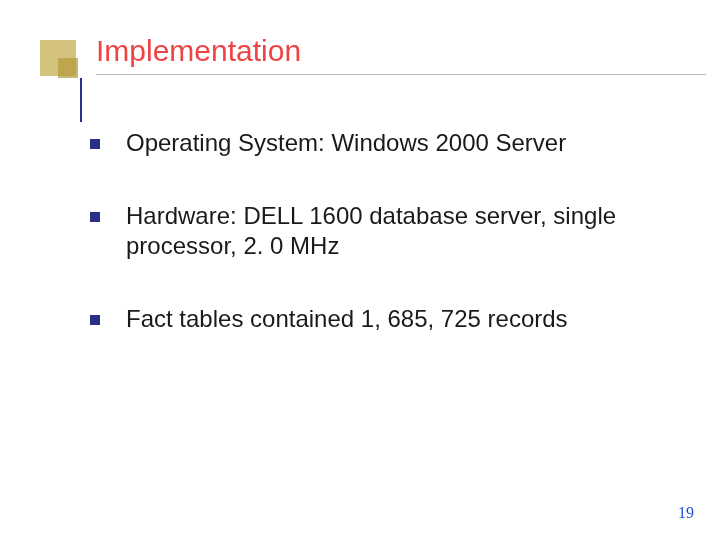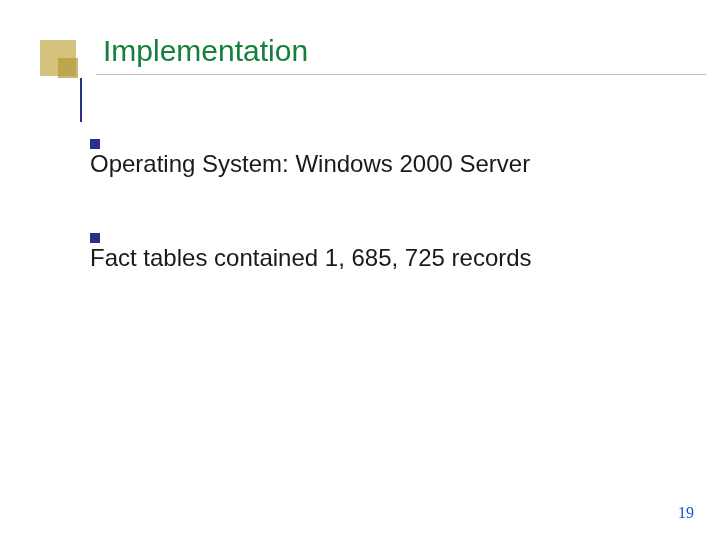--- a/index.html
+++ b/index.html
@@ -33,24 +33,24 @@
       position: absolute;
       left: 18px;
       top: 28px;
       width: 20px;
       height: 20px;
       background: #b39a3a;
       opacity: 0.7;
     }
     .title-text {
       position: absolute;
-      left: 63px;
+      left: 56px;
       top: 4px;
       font-size: 30px;
-      color: #15803d;
+      color: #ef4444;
       font-weight: 400;
     }
     .title-underline {
       position: absolute;
       left: 56px;
       top: 44px;
       width: 610px;
       height: 1px;
       background: #bdbdbd;
     }
@@ -64,21 +64,20 @@
     }
     .content {
       margin-top: 38px;
       margin-left: 90px;
       margin-right: 80px;
     }
     .bullet-item {
       display: flex;
       align-items: flex-start;
       margin-bottom: 42px;
-      flex-direction: column;
     }
     .bullet-marker {
       width: 10px;
       height: 10px;
       background: #2a2f8a;
       flex-shrink: 0;
       margin-top: 11px;
       margin-right: 26px;
     }
     .bullet-text {
@@ -107,18 +106,22 @@
     <div class="title-accent"></div>
   </div>
 
   <div class="content">
     <div class="bullet-item">
       <div class="bullet-marker"></div>
       <div class="bullet-text">Operating System: Windows 2000 Server</div>
     </div>
     <div class="bullet-item">
       <div class="bullet-marker"></div>
+      <div class="bullet-text">Hardware: DELL 1600 database server, single processor, 2. 0 MHz</div>
+    </div>
+    <div class="bullet-item">
+      <div class="bullet-marker"></div>
       <div class="bullet-text">Fact tables contained 1, 685, 725 records</div>
     </div>
   </div>
 
   <div class="page-number">19</div>
 </div>
 
 </body></html>

